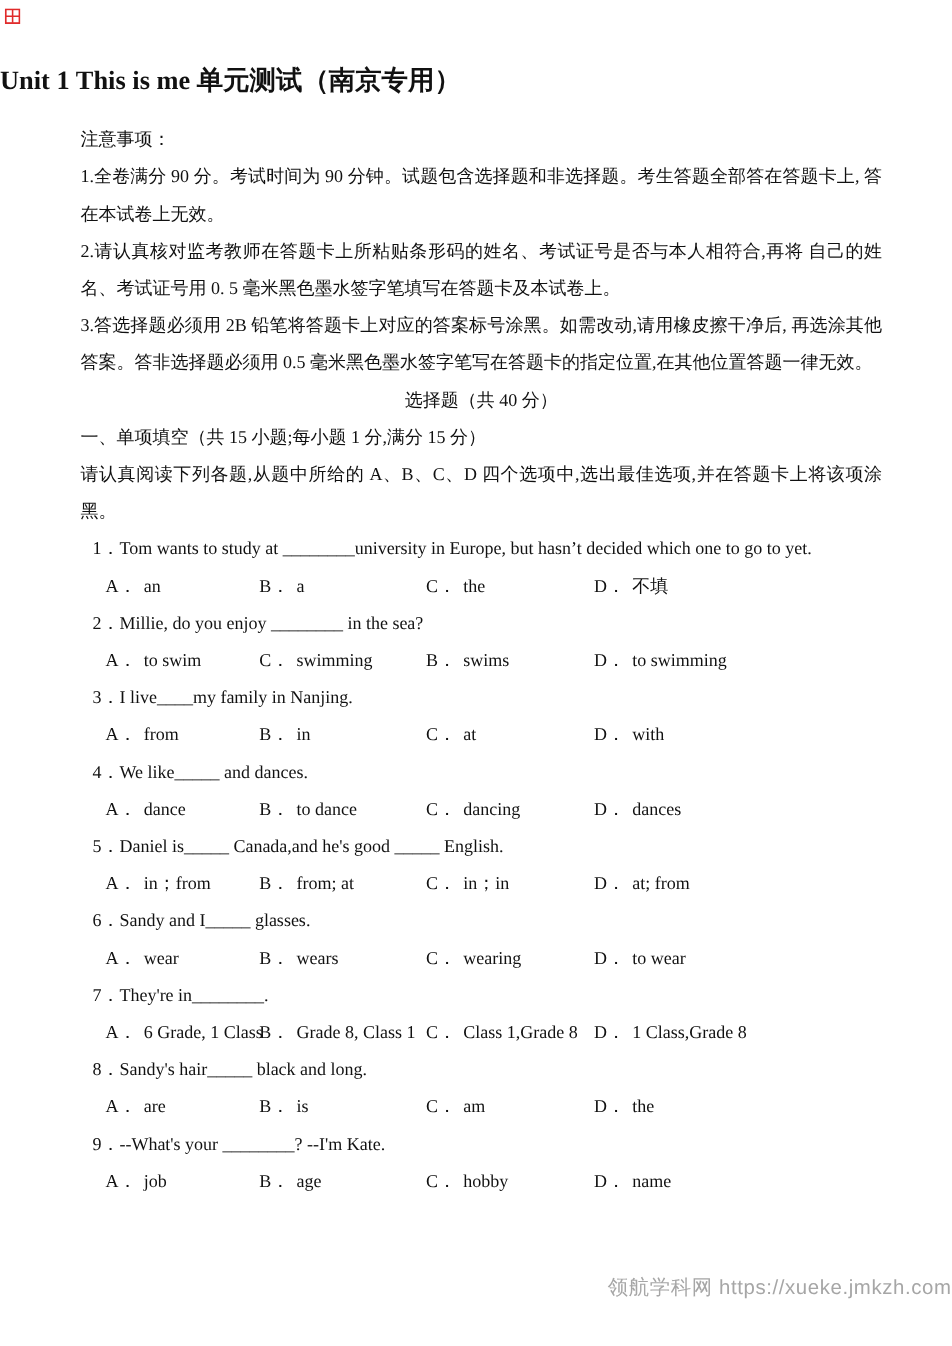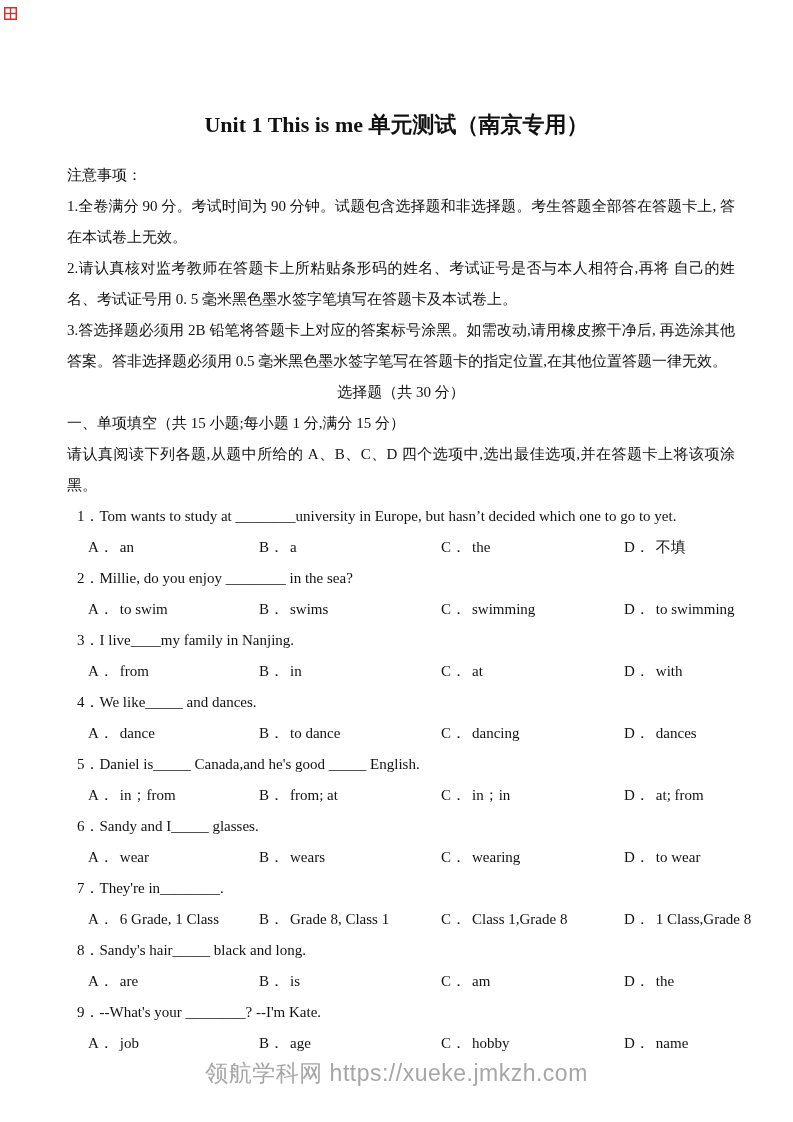--- a/index.html
+++ b/index.html
@@ -22,22 +22,22 @@
   }
   .corner-icon {
     position: absolute;
     left: 4px;
     top: 7px;
     width: 13px;
     height: 13px;
   }
   .doc-title {
     margin: 0;
-    padding-top: 110px;
-    text-align: center;
+    padding-top: 52px;
+    text-align: left;
     font-size: 22px;
     line-height: 30px;
     font-weight: bold;
   }
   .content {
     margin: 20px 58px 0 67px; 
   }
   .content p {
     margin: 0;
     font-size: 15px;
@@ -54,33 +54,32 @@
     white-space: nowrap;
   }
   .q-num { display: inline; }
   .opts-row {
     display: grid;
     grid-template-columns: 128px 139px 140px auto;
     padding-left: 21px;
     font-size: 15px;
     line-height: 31px;
     white-space: nowrap;
-    gap: 43px;
   }
   .opt { overflow: visible; }
   .opt-label { display: inline; }
   .opt-text { display: inline; margin-left: 6px; }
   .footer {
     position: absolute;
     left: 0;
     right: 0;
     top: 1062px;
-    text-align: center;
+    text-align: right;
     font-family: "Liberation Sans", "DejaVu Sans", sans-serif;
-    font-size: 23px;
+    font-size: 17px;
     line-height: 22px;
     color: #a6a6a6;
     letter-spacing: 0.5px;
   }
 </style>
 </head>
 <body>
 
 <div class="page">
 
@@ -90,21 +89,21 @@
     <line x1="6.5" y1="1" x2="6.5" y2="12" stroke="#e02b2b" stroke-width="1.3"></line>
   </svg>
 
   <h1 class="doc-title">Unit 1 This is me 单元测试（南京专用）</h1>
 
   <div class="content">
     <p class="bold">注意事项：</p>
     <p class="bold">1.全卷满分 90 分。考试时间为 90 分钟。试题包含选择题和非选择题。考生答题全部答在答题卡上, 答在本试卷上无效。</p>
     <p class="bold">2.请认真核对监考教师在答题卡上所粘贴条形码的姓名、考试证号是否与本人相符合,再将 自己的姓名、考试证号用 0. 5 毫米黑色墨水签字笔填写在答题卡及本试卷上。</p>
     <p class="bold">3.答选择题必须用 2B 铅笔将答题卡上对应的答案标号涂黑。如需改动,请用橡皮擦干净后, 再选涂其他答案。答非选择题必须用 0.5 毫米黑色墨水签字笔写在答题卡的指定位置,在其他位置答题一律无效。</p>
-    <p class="bold center">选择题（共 30 分）</p>
+    <p class="bold center">选择题（共 40 分）</p>
     <p class="bold">一、单项填空（共 15 小题;每小题 1 分,满分 15 分）</p>
     <p class="bold">请认真阅读下列各题,从题中所给的 A、B、C、D 四个选项中,选出最佳选项,并在答题卡上将该项涂黑。</p>
 
     <div id="question-list">
   <div class="question">
     <div class="q-line">
       <span class="q-num">1．</span><span>Tom wants to study at ________university in Europe, but hasn’t decided which one to go to yet.</span>
     </div>
     <div class="opts-row">
       <span class="opt">
@@ -124,24 +123,24 @@
 
   <div class="question">
     <div class="q-line">
       <span class="q-num">2．</span><span>Millie, do you enjoy ________ in the sea?</span>
     </div>
     <div class="opts-row">
       <span class="opt">
         <span class="opt-label">A．</span><span class="opt-text">to swim</span>
       </span>
       <span class="opt">
+        <span class="opt-label">C．</span><span class="opt-text">swimming</span>
+      </span>
+      <span class="opt">
         <span class="opt-label">B．</span><span class="opt-text">swims</span>
-      </span>
-      <span class="opt">
-        <span class="opt-label">C．</span><span class="opt-text">swimming</span>
       </span>
       <span class="opt">
         <span class="opt-label">D．</span><span class="opt-text">to swimming</span>
       </span>
     </div>
   </div>
 
   <div class="question">
     <div class="q-line">
       <span class="q-num">3．</span><span>I live____my family in Nanjing.</span>

